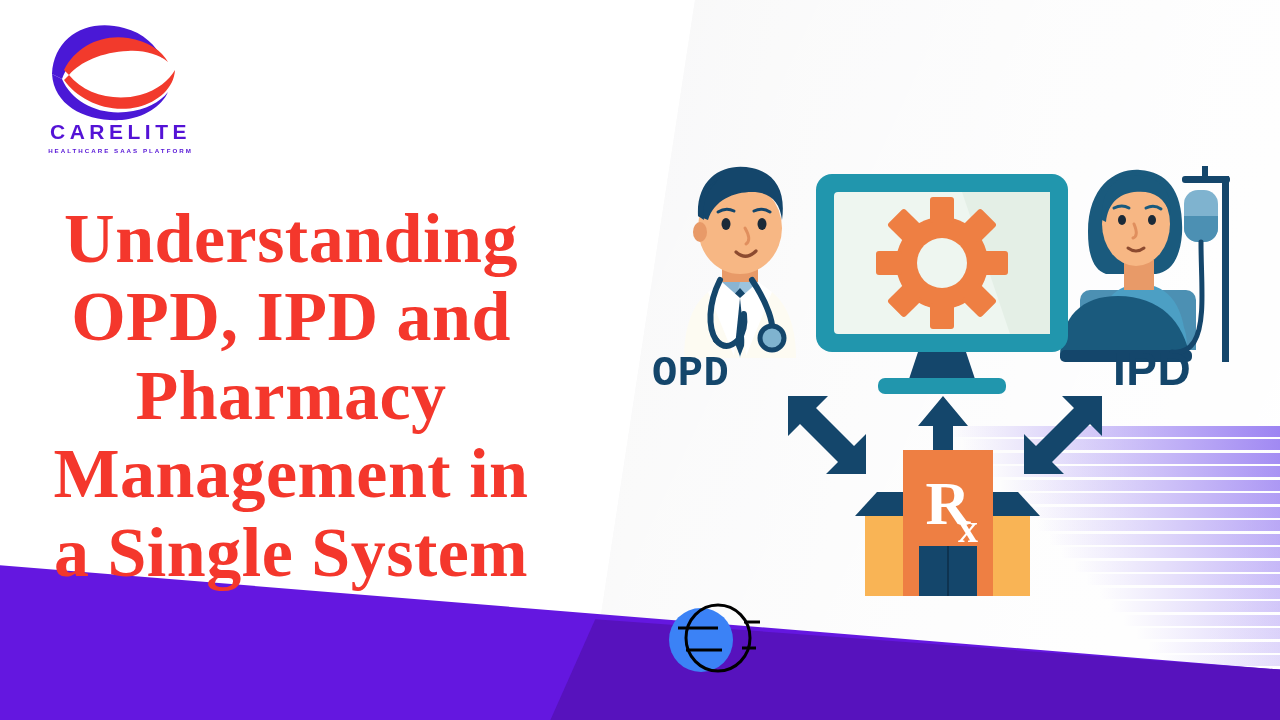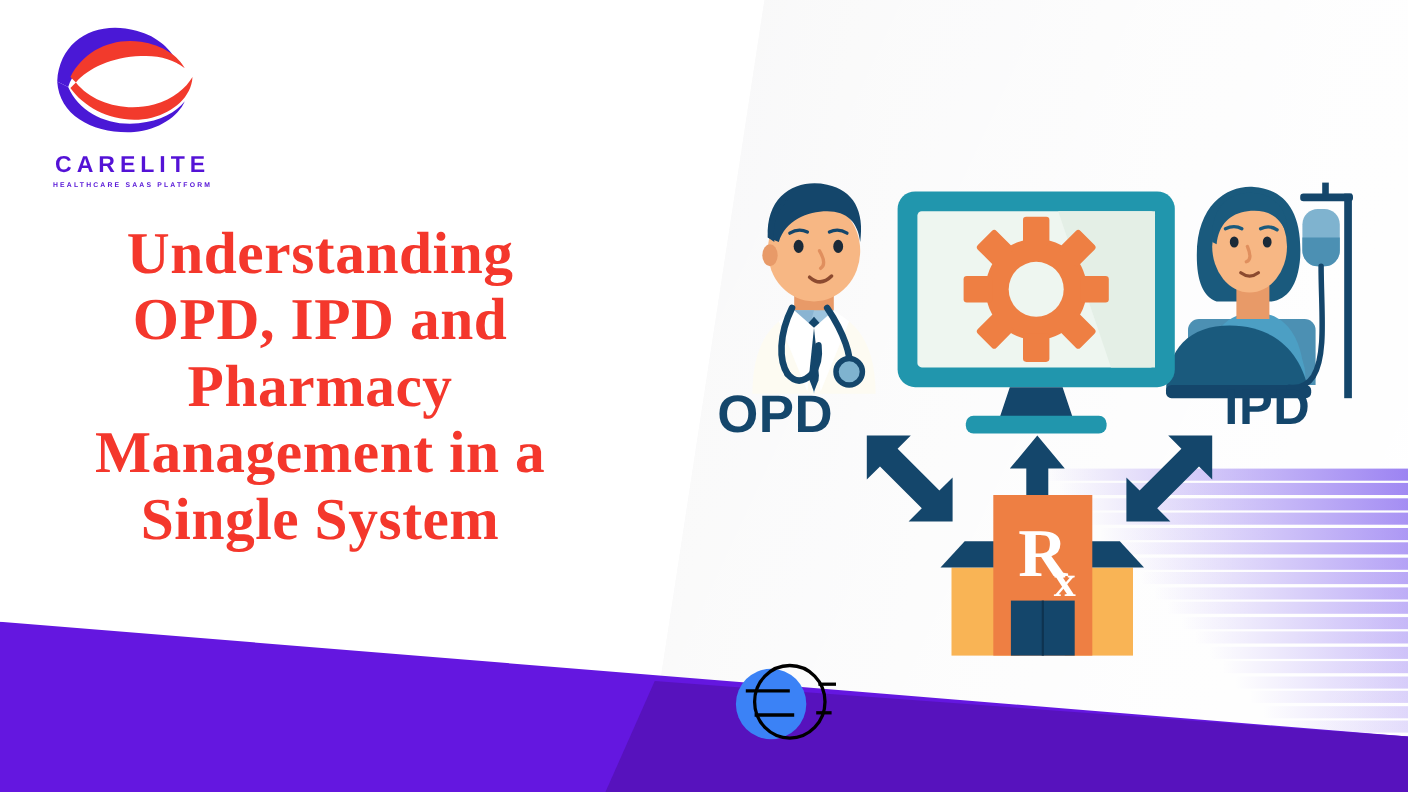--- a/index.html
+++ b/index.html
@@ -54,57 +54,57 @@
     left:0; top:0; width:100%; height:100%;
     background:#5712bd;
     -webkit-clip-path:polygon(46.5% 86.0%, 100% 93.0%, 100% 100%, 43.0% 100%);
     clip-path:polygon(46.5% 86.0%, 100% 93.0%, 100% 100%, 43.0% 100%);
   }
 
   
   .logo{ position:absolute; left:28px; top:22px; width:185px; }
   .logo-mark{ width:150px; height:98px; display:block; margin-left:8px;}
   .logo-name{
-    margin-top:18px; text-align:center;
+    margin-top:0; text-align:center;
     font-size:21px; font-weight:bold; letter-spacing:4.5px;
     color:#5412d6;
     font-family:"Liberation Sans", sans-serif;
   }
   .logo-tag{
     margin-top:3px; text-align:center;
     font-size:6.2px; font-weight:bold; letter-spacing:2.0px;
     color:#5412d6;
     font-family:"Liberation Sans", sans-serif;
   }
 
   
   .headline{
     position:absolute;
     left:46px; top:200px; width:490px;
     text-align:center;
     color:#f4372c;
     font-family:"Liberation Serif", serif;
     font-weight:bold;
-    font-size:54px;
+    font-size:70px;
     line-height:1.12;
     letter-spacing:0.5px;
   }
 
   
   .illus{ position:absolute; left:630px; top:150px; width:620px; height:520px; }
 
   .label{
     position:absolute;
     color:#14466b;
     font-family:"Liberation Sans", sans-serif;
     font-weight:bold;
     letter-spacing:0.5px;
     white-space:nowrap;
   }
-  .label-opd{ left:22px;  top:200px; font-size:48px; }
+  .label-opd{ left:22px;  top:200px; font-size:42px;font-family:Liberation Mono, monospace; }
   .label-ipd{ left:483px; top:192px; font-size:46px; }
   .label-pharm{ left:172px; top:440px; font-size:46px; }
 
   svg{ display:block; overflow:visible; }
   .abs{ position:absolute; }
 </style>
 </head>
 <body>
 
 <div id="stage">

